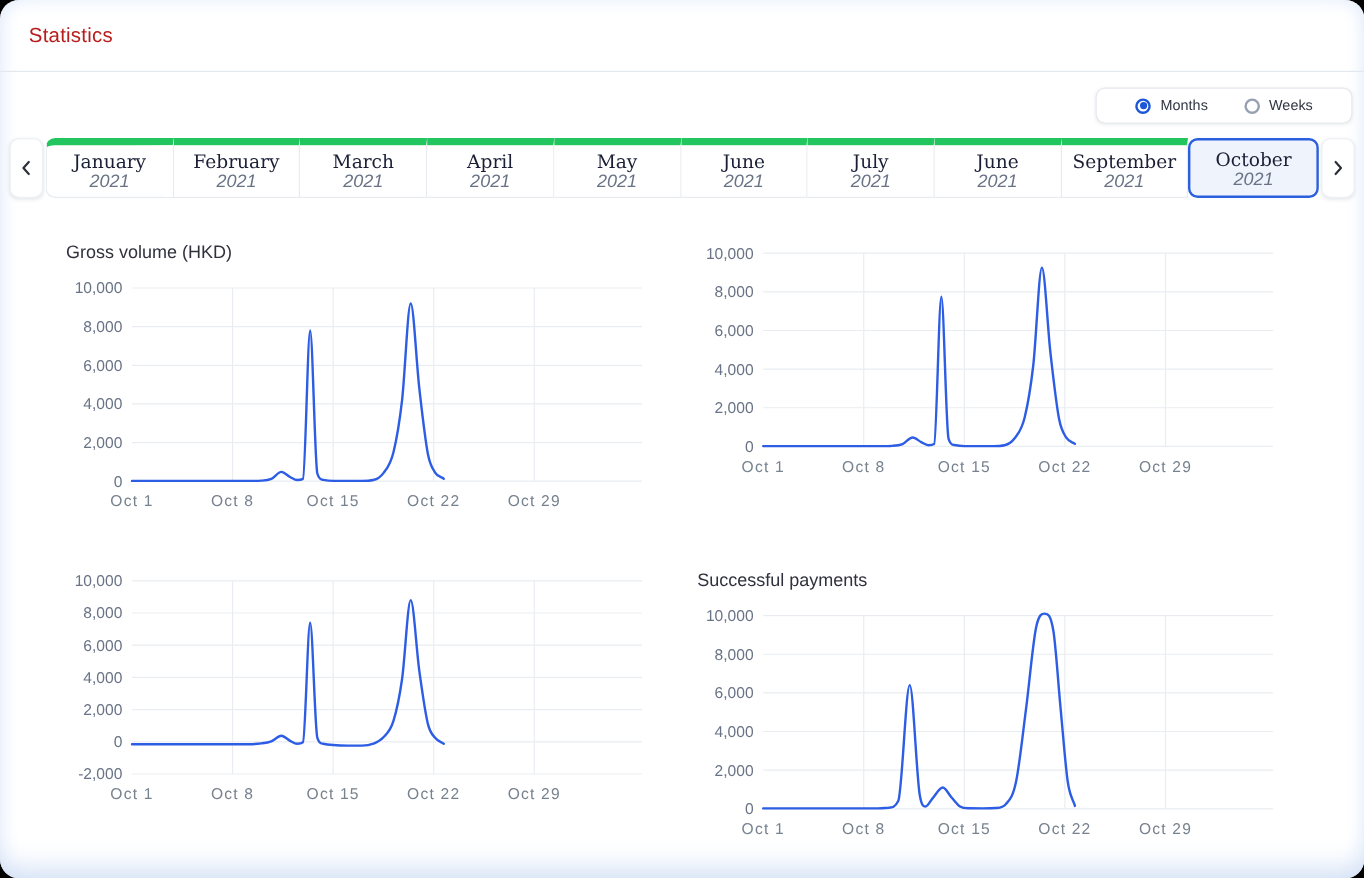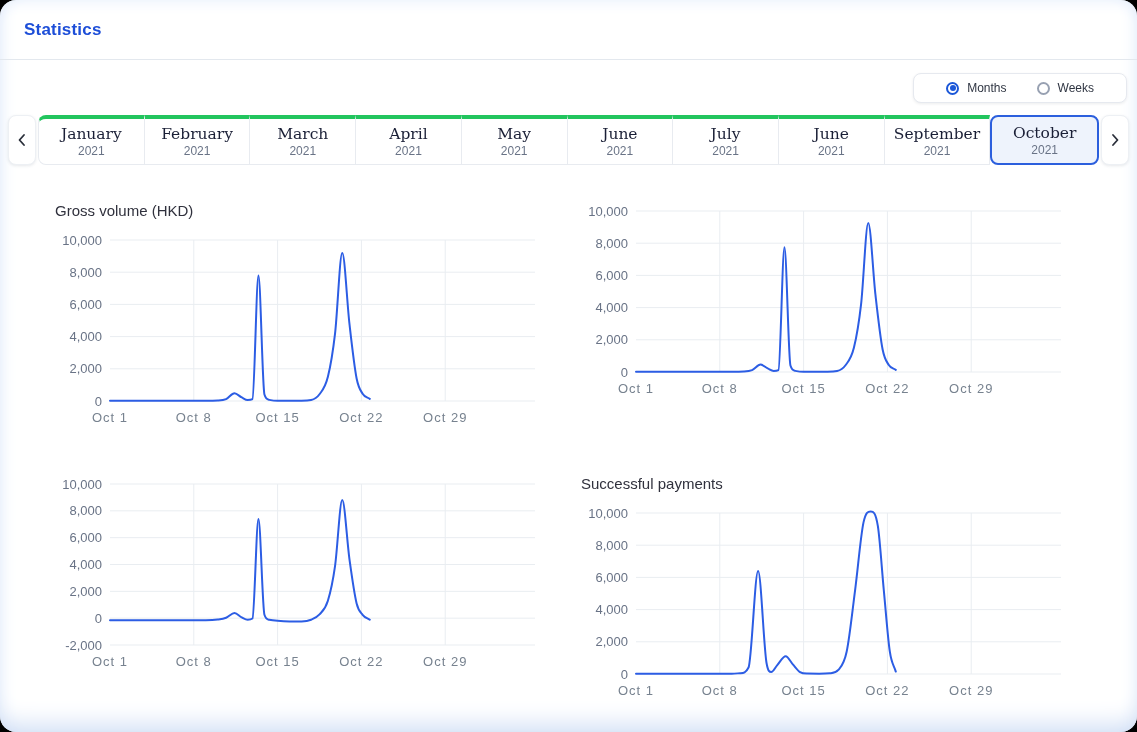--- a/index.html
+++ b/index.html
@@ -8,47 +8,47 @@
     position:relative; width:1137px; height:732px; background:#fff;
     border-radius:16px; overflow:hidden;
     box-shadow: inset 0 -22px 26px -16px #cddcf4,
                 inset 0 12px 18px -14px #e0eafa,
                 inset 14px 0 18px -14px #e4edfa,
                 inset -14px 0 18px -14px #e4edfa;
   }
   
   .header{height:60px; display:flex; align-items:center; padding:0 24px;
           border-bottom:1px solid #e3e8ee; box-sizing:border-box;}
-  .header h1{font-size:17px; font-weight:700; color:#1d4ed8; margin:0; letter-spacing:.2px;}
+  .header h1{font-size:17px; font-weight:400; color:#b91c1c; margin:0; letter-spacing:.2px;}
 
   
   .toolbar{display:flex; justify-content:flex-end; padding:13px 10px 0;}
   .toggle{display:flex; align-items:center; gap:30px; background:#fff;
           border:1px solid #e6e9ef; border-radius:8px; padding:7px 32px;
           box-shadow:0 1px 3px rgba(16,24,40,.08);}
   .toggle-option{display:flex; align-items:center; gap:8px; font-size:12px; color:#2f3542; cursor:pointer;}
   .radio{width:13px;height:13px;border-radius:50%;box-sizing:border-box;position:relative;flex:0 0 auto;}
   .radio.on{border:2px solid #1b57d8;}
   .radio.on::after{content:"";position:absolute;inset:1.5px;border-radius:50%;background:#1b57d8;}
   .radio.off{border:2px solid #98a1b2;}
 
   
   .tabs-row{display:flex; align-items:stretch; height:50px; margin:12px 8px 0;}
   .nav-btn{width:28px; background:#fff; border:1px solid #edf0f4; border-radius:8px;
            display:flex; align-items:center; justify-content:center; cursor:pointer; padding:0;
            box-shadow:0 1px 3px rgba(60,70,95,.12);}
   .nav-btn svg{display:block;}
   .tabs{flex:1; display:flex; margin:0 2px;}
   .tab{flex:1; display:flex; flex-direction:column; align-items:center; justify-content:center;
-       background:#fff; border-top:4px solid #22c55e; border-bottom:1px solid #e8ebf0;
+       background:#fff; border-top:6px solid #22c55e; border-bottom:1px solid #e8ebf0;
        border-right:1px solid #e8ebf0; box-sizing:border-box; cursor:pointer;}
   .tab:first-child{border-left:1px solid #e8ebf0; border-radius:8px 0 0 8px;}
   .tab:last-child{border-radius:0 8px 8px 0;}
   .tab .month{font-family:"DejaVu Serif", serif; font-size:15.5px; color:#1a1f36; line-height:19px;}
-  .tab .year{font-size:12px; color:#697386; line-height:14px;}
+  .tab .year{font-size:15px; color:#697386; line-height:14px;font-style:italic;}
   .tab.selected{border:2px solid #2c5fdd; border-radius:8px; background:#eef3fc;}
 
   
   .charts{display:grid; grid-template-columns:482px 482px; column-gap:38px; row-gap:44px;
           padding:36px 0 0 55px;gap:44px;}
   .chart-title{font-size:15px; color:#30313d; margin:0 0 10px 0; line-height:19px;}
   .chart svg{overflow:visible; display:block;}
 </style>
 </head>
 <body>

